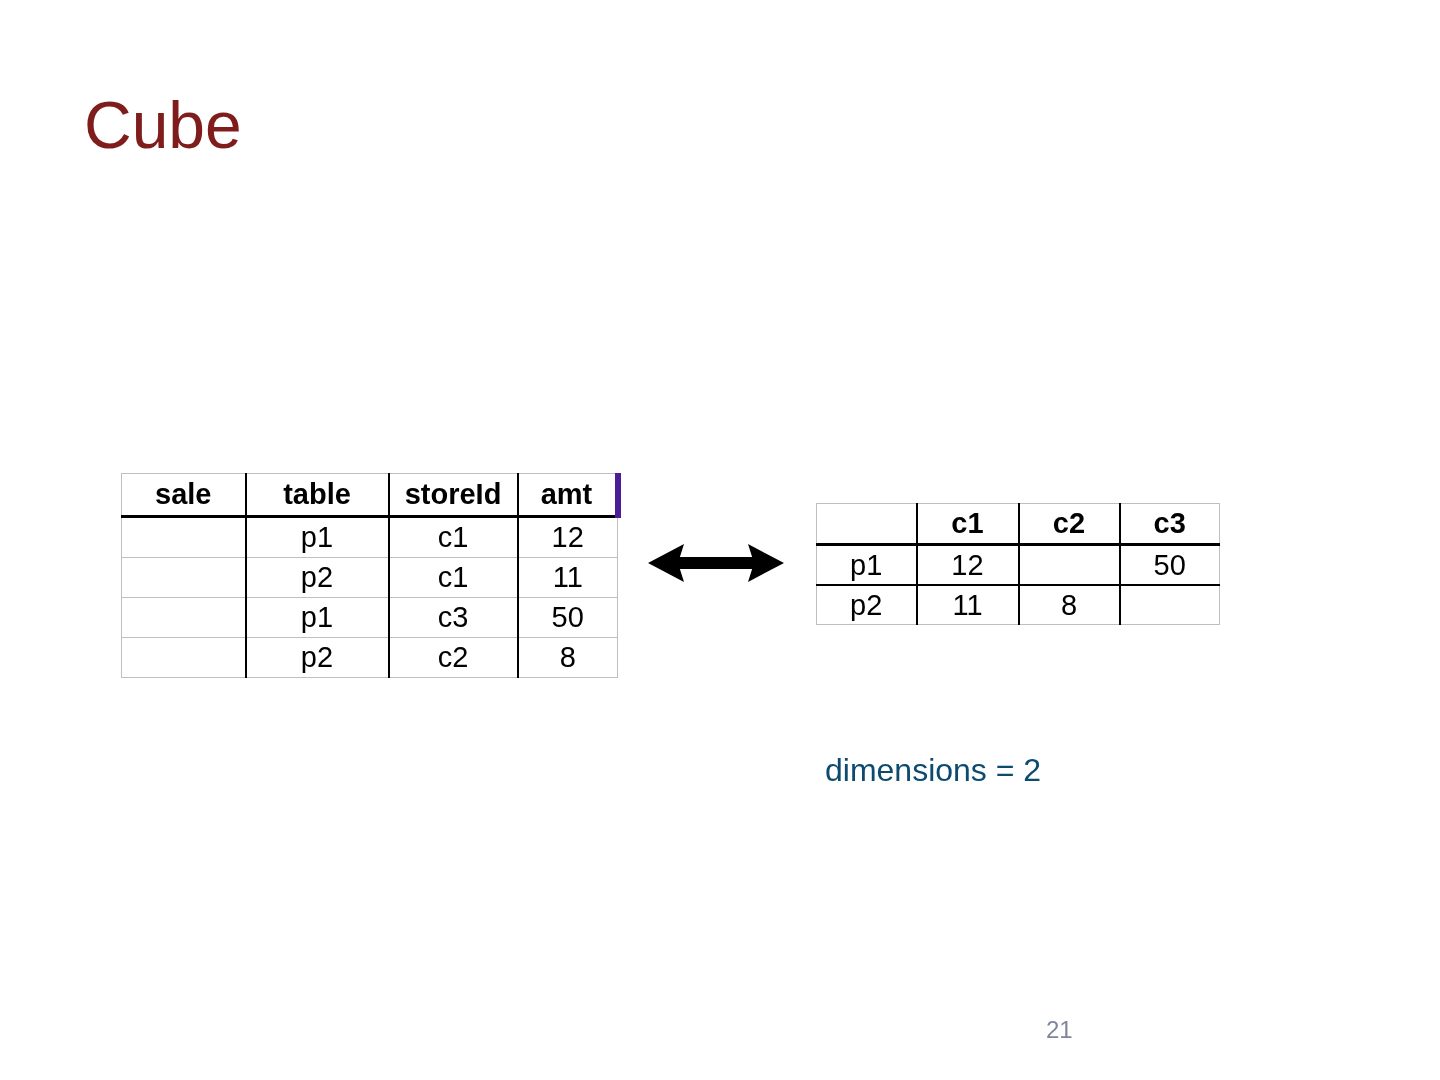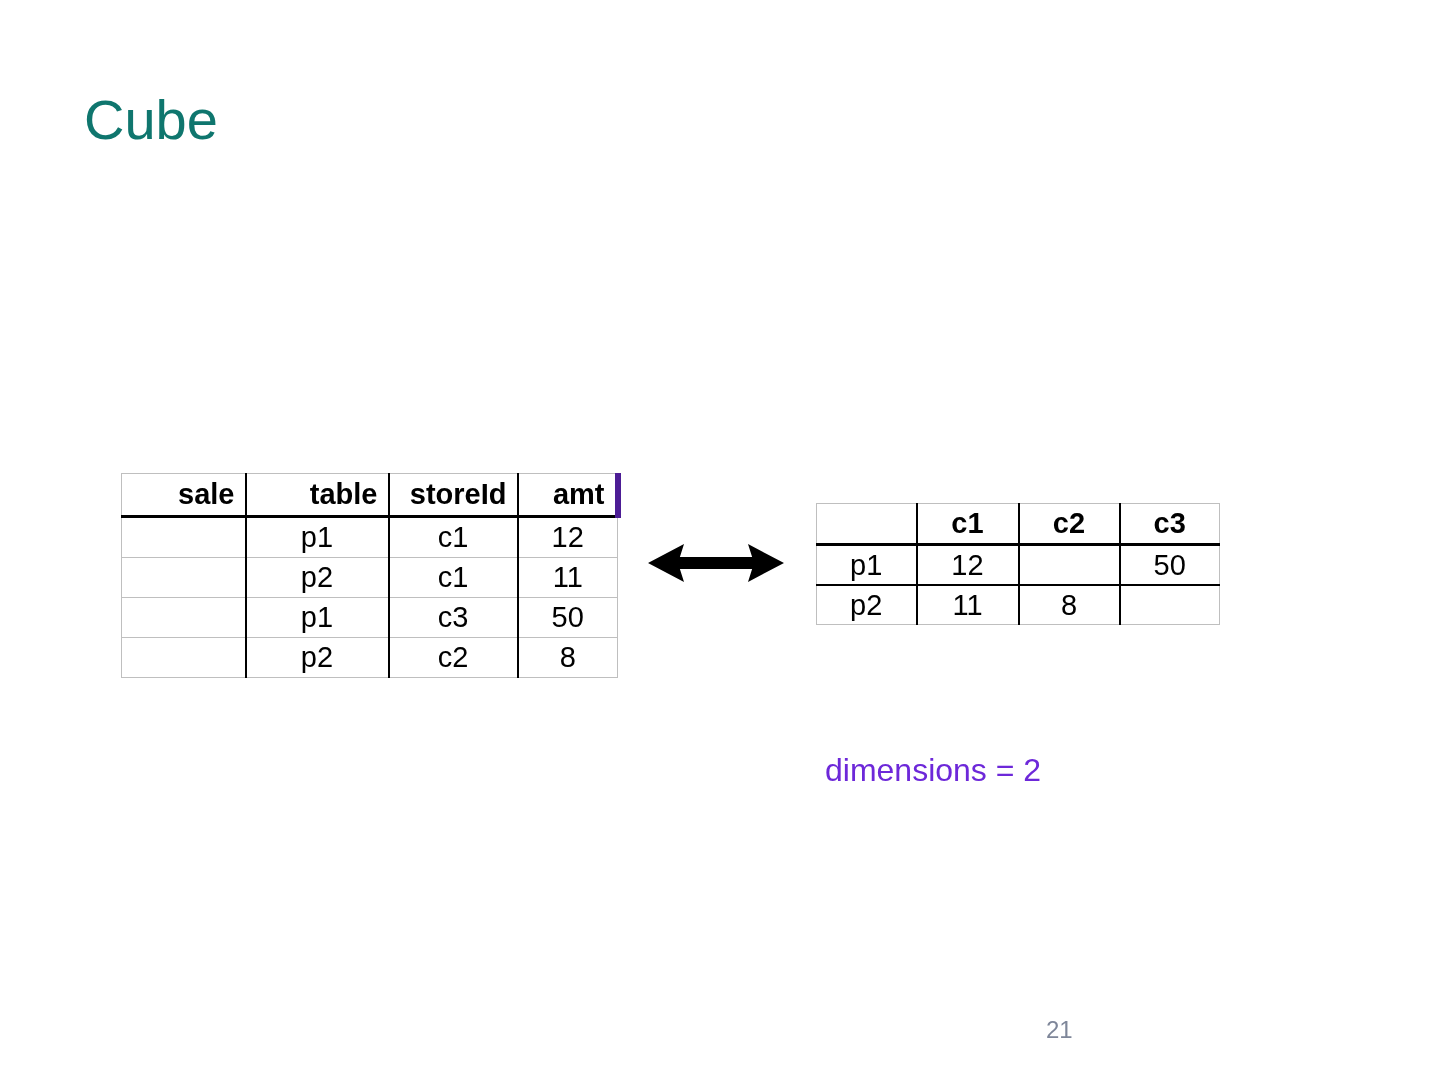--- a/index.html
+++ b/index.html
@@ -18,24 +18,24 @@
     height: 1080px;
     background: #ffffff;
     overflow: hidden;
   }
 
   
   #slide-title {
     position: absolute;
     left: 84px;
     top: 92px;
-    font-size: 56px;
+    font-size: 66px;
     line-height: 1.0;
     font-weight: 400;
-    color: #0f766e;
+    color: #7f1d1d;
     white-space: nowrap;
   }
 
   
   .caption {
     position: absolute;
     font-size: 30px;
     font-weight: 400;
     color: #000000;
     white-space: nowrap;
@@ -74,21 +74,20 @@
   #fact-table col.c-sale    { width: 124px; }
   #fact-table col.c-prodid  { width: 143px; }
   #fact-table col.c-storeid { width: 129px; }
   #fact-table col.c-amt     { width: 100px; }
 
   #fact-table th {
     height: 41px;
     border-top: 1px solid #bfbfbf;
     border-bottom: 3px solid #000000;
     border-right: 2px solid #000000;
-    text-align: right;
   }
   #fact-table th:first-child {
     border-left: 1px solid #bfbfbf;
   }
   #fact-table th:last-child {
     border-right: 6px solid #4c1d95;
   }
   #fact-table td {
     height: 39px;
     border-bottom: 1px solid #bfbfbf;
@@ -148,21 +147,21 @@
     width: 136px;
     height: 50px;
   }
 
   
   #dimensions-note {
     position: absolute;
     left: 825px;
     top: 752px;
     font-size: 32px;
-    color: #6d28d9;
+    color: #0c4a6e;
     white-space: nowrap;
   }
 
   
   #page-number {
     position: absolute;
     left: 1046px;
     top: 1016px;
     font-size: 24px;
     color: #7e8699;

